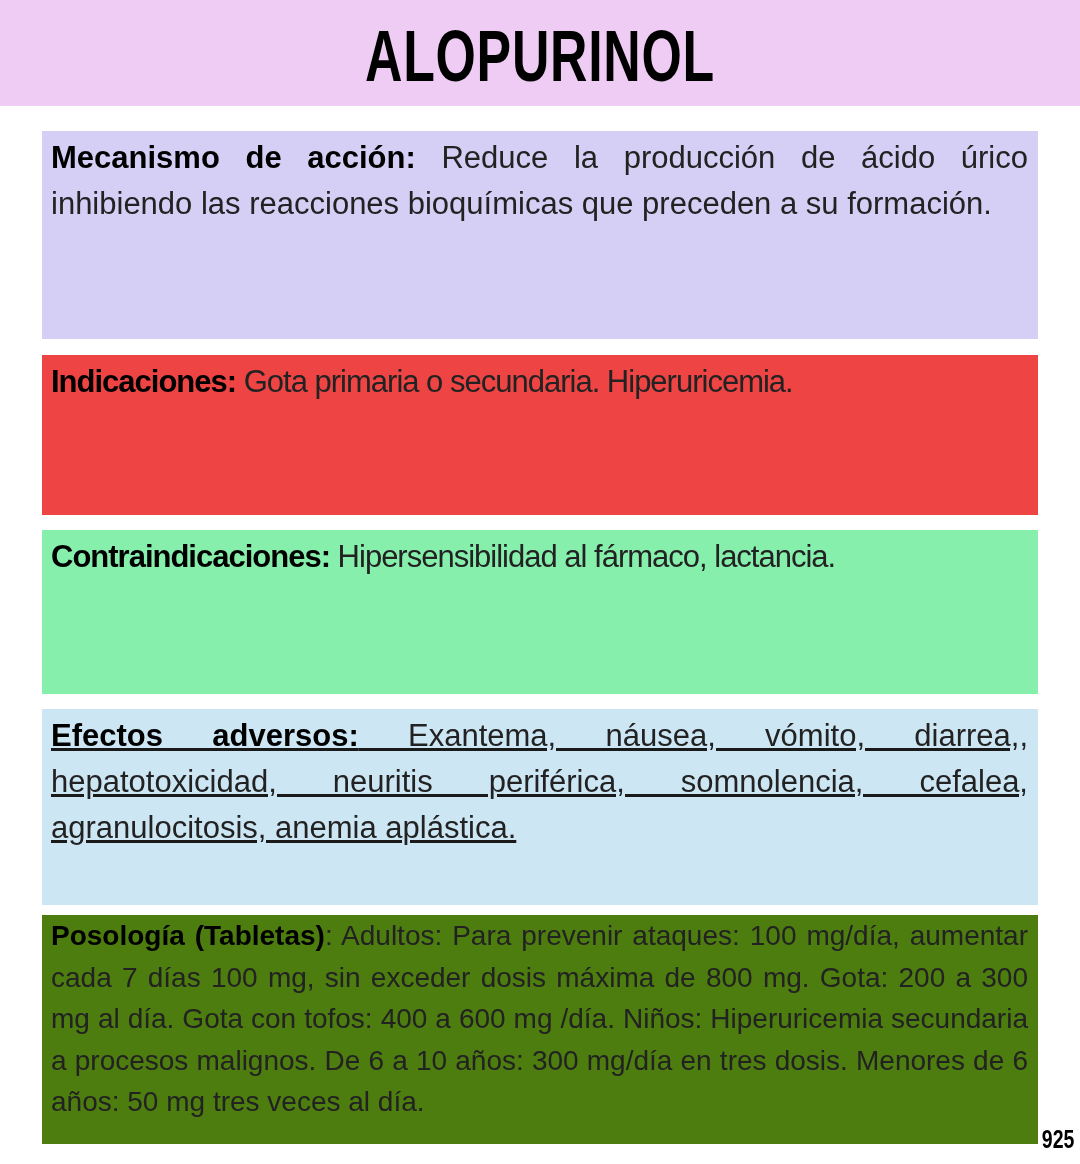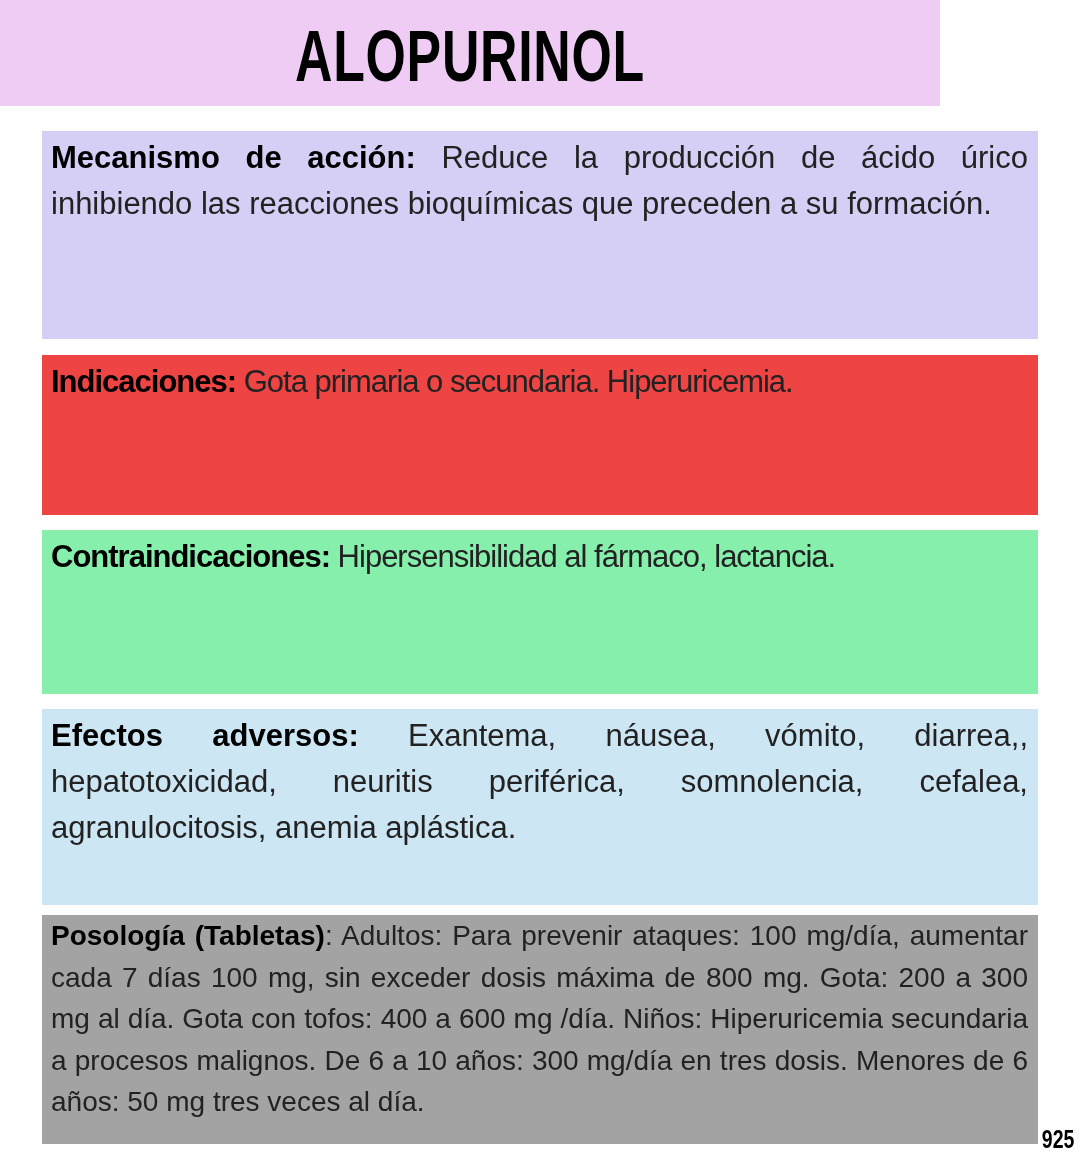--- a/index.html
+++ b/index.html
@@ -2,42 +2,42 @@
 <html><head>
 <meta charset="utf-8">
 <style>
   html, body { margin: 0; padding: 0; }
   body {
     width: 1080px; height: 1164px; background: #ffffff;
     position: relative; overflow: hidden;
     font-family: "Liberation Sans", sans-serif; color: #1a1a1a;
   }
   .header {
-    position: absolute; left: 0; top: 0; width: 940px; height: 106px;
+    position: absolute; left: 0; top: 0; width: 1080px; height: 106px;
     display: flex; align-items: center; justify-content: center; text-align: center;
   }
   .title {
     font-family: "Liberation Sans", sans-serif;
     font-weight: 700; font-size: 72px; letter-spacing: 1px;
     color: #000; transform: scaleX(0.72); transform-origin: center;
     line-height: 1; margin-top: 6px;
   }
   .box {
     position: absolute; left: 42px; width: 996px; box-sizing: border-box;
     padding: 4px 10px 16px 9px;
     font-size: 31px; line-height: 46px; text-align: justify;
     font-family: "Liberation Sans", sans-serif;
   }
   .box .lbl { font-weight: 700; color: #000; }
   .box .txt { color: #222; }
   .condensed { letter-spacing: -1px; }
   #b1 { top: 131px; height: 208px; }
   #b2 { top: 355px; height: 160px; }
   #b3 { top: 530px; height: 164px; }
-  #b4 { top: 709px; height: 196px; }
+  #b4 { top: 709px; height: 196px; text-decoration: underline; }
   #b5 { top: 915px; height: 229px; font-size: 28px; line-height: 41.5px; padding-top: 0; }
   .pagenum {
     position: absolute; right: 6px; top: 1124px;
     font-weight: 700; font-size: 26px; color: #000;
     transform: scaleX(0.75); transform-origin: right;
   }
 </style>
 </head>
 <body>
 
@@ -54,17 +54,17 @@
 </div>
 
 <div class="box condensed" id="b3" style="background:#86efac;">
   <span class="lbl">Contraindicaciones:</span><span class="txt"> Hipersensibilidad al fármaco, lactancia.</span>
 </div>
 
 <div class="box" id="b4" style="background:#CDE6F4;">
   <span class="lbl">Efectos adversos:</span><span class="txt"> Exantema, náusea, vómito, diarrea,, hepatotoxicidad, neuritis periférica, somnolencia, cefalea, agranulocitosis, anemia aplástica.</span>
 </div>
 
-<div class="box" id="b5" style="background:#a3a3a3;">
+<div class="box" id="b5" style="background:#4d7c0f;">
   <span class="lbl">Posología (Tabletas)</span><span class="txt">: Adultos: Para prevenir ataques: 100 mg/día, aumentar cada 7 días 100 mg, sin exceder dosis máxima de 800 mg. Gota: 200 a 300 mg al día. Gota con tofos: 400 a 600 mg /día. Niños: Hiperuricemia secundaria a procesos malignos. De 6 a 10 años: 300 mg/día en tres dosis. Menores de 6 años: 50 mg tres veces al día.</span>
 </div>
 
 <div class="pagenum">925</div>
 
 </body></html>

